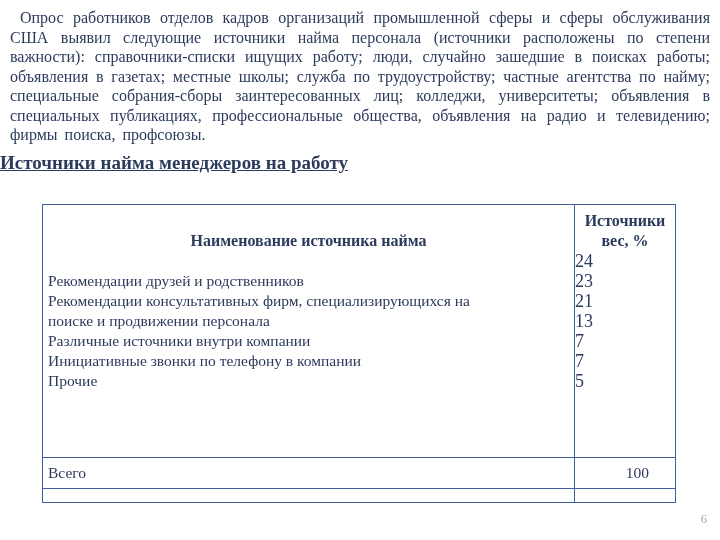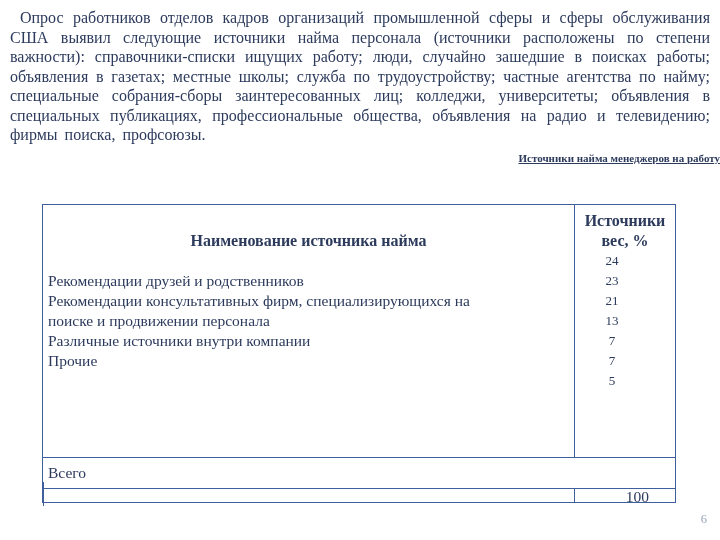--- a/index.html
+++ b/index.html
@@ -19,23 +19,23 @@
   .intro {
     margin: 8px 10px 0 10px;
     font-size: 16px;
     line-height: 19.5px;
     text-align: justify;
     text-indent: 10px;
     word-spacing: 3px;
   }
   .table-title {
     margin-top: 7px;
-    text-align: right;
+    text-align: left;
     font-weight: bold;
-    font-size: 11px;
+    font-size: 19px;
     text-decoration: underline;
   }
   .src-table {
     position: absolute;
     left: 42px;
     top: 204px;
     width: 634px;
     border: 1px solid #3f5e9e;
   }
   .band { display: flex; }
@@ -63,25 +63,25 @@
     height: 20px;
     line-height: 20px;
     font-size: 15.5px;
     padding-left: 5px;
     white-space: nowrap;
     overflow: hidden;
   }
   .vline {
     height: 20px;
     line-height: 20px;
-    font-size: 13px;
-    text-align: center;
+    font-size: 18px;
+    text-align: left;
     padding-right: 26px;
   }
-  .band2 { height: 31px; border-top: 1px solid #3f5e9e; flex-direction: column; }
+  .band2 { height: 31px; border-top: 1px solid #3f5e9e; }
   .band2 .cell-main {
     font-size: 15.5px;
     padding: 6px 0 0 5px;
   }
   .band2 .cell-val {
     font-size: 15.5px;
     text-align: right;
     padding: 6px 26px 0 12px;
   }
   .band3 { height: 14px; border-top: 1px solid #3f5e9e; }
@@ -104,20 +104,21 @@
 
   <div class="src-table">
 
     <div class="band band1">
       <div class="cell-main">
         <div class="hdr">Наименование источника найма</div>
         <div class="line">Рекомендации друзей и родственников</div>
         <div class="line">Рекомендации консультативных фирм, специализирующихся на</div>
         <div class="line">поиске и продвижении персонала</div>
         <div class="line">Различные источники внутри компании</div>
+        <div class="line">Инициативные звонки по телефону в компании</div>
         <div class="line">Прочие</div>
       </div>
       <div class="cell-val">
         <div class="hdr-val">Источники вес, %</div>
         <div class="vline">24</div>
         <div class="vline">23</div>
         <div class="vline">21</div>
         <div class="vline">13</div>
         <div class="vline">7</div>
         <div class="vline">7</div>

